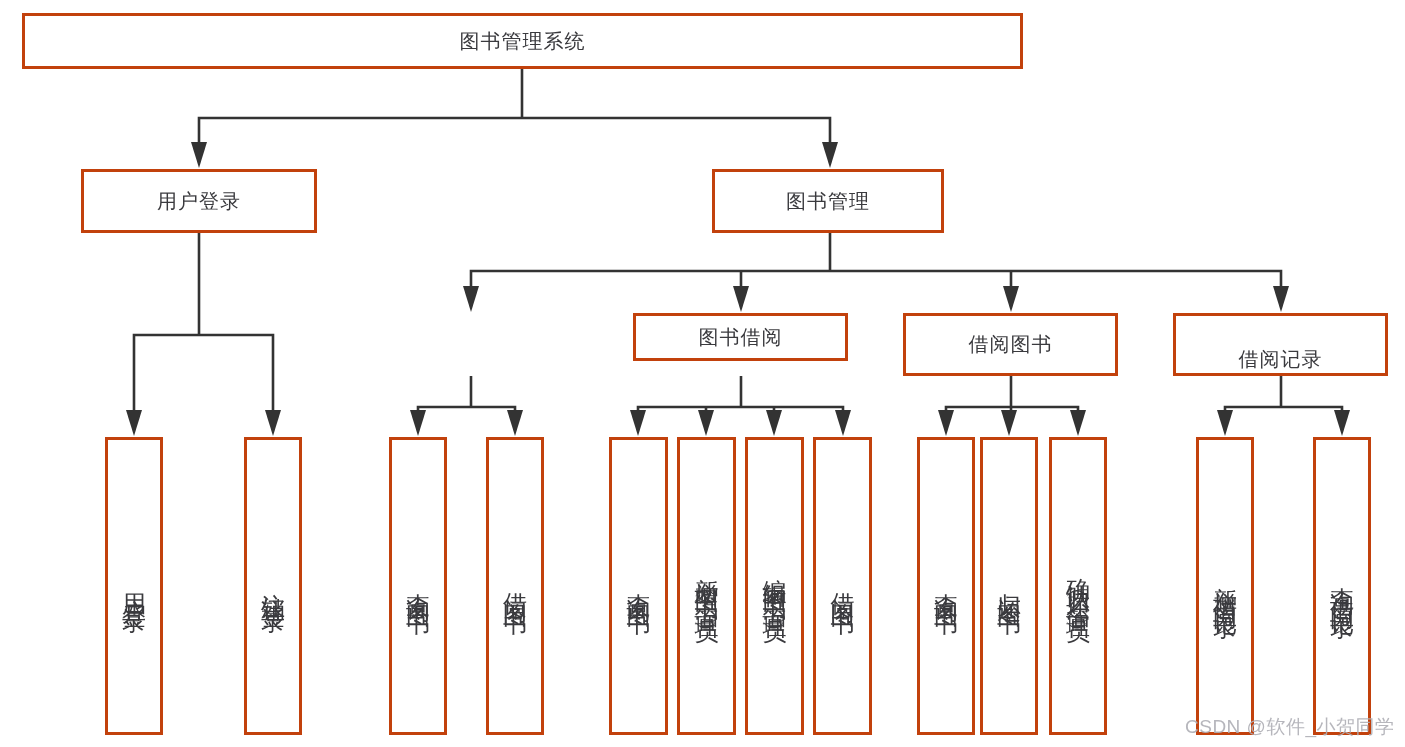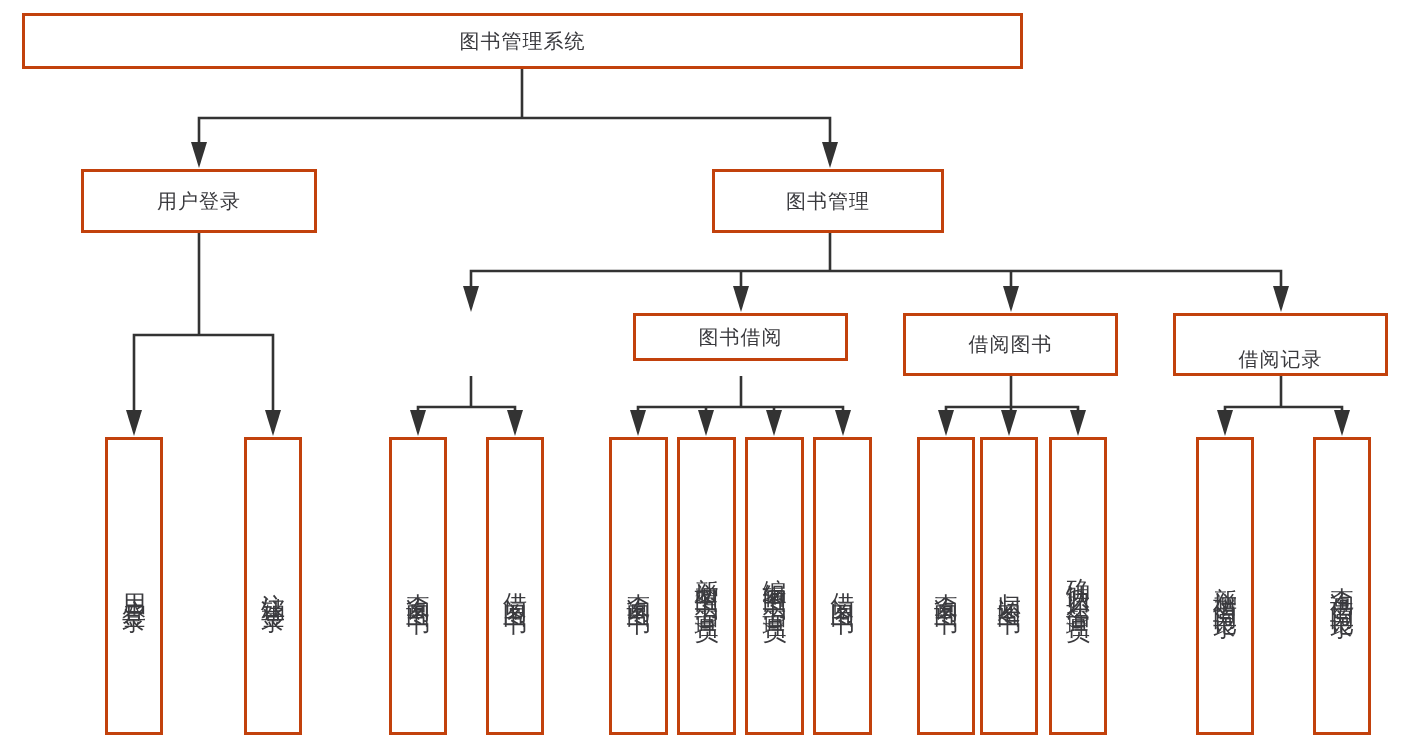--- a/index.html
+++ b/index.html
@@ -180,13 +180,14 @@
     <span>确认归还（管理员）</span>
   </div>
 
   <div class="n v p-g5a">
     <span>新增借阅记录</span>
   </div>
   <div class="n v p-g5b">
     <span>查询借阅记录</span>
   </div>
 
+  <div id="watermark">CSDN @软件_小贺同学</div>
 </div>
 
 </body></html>

